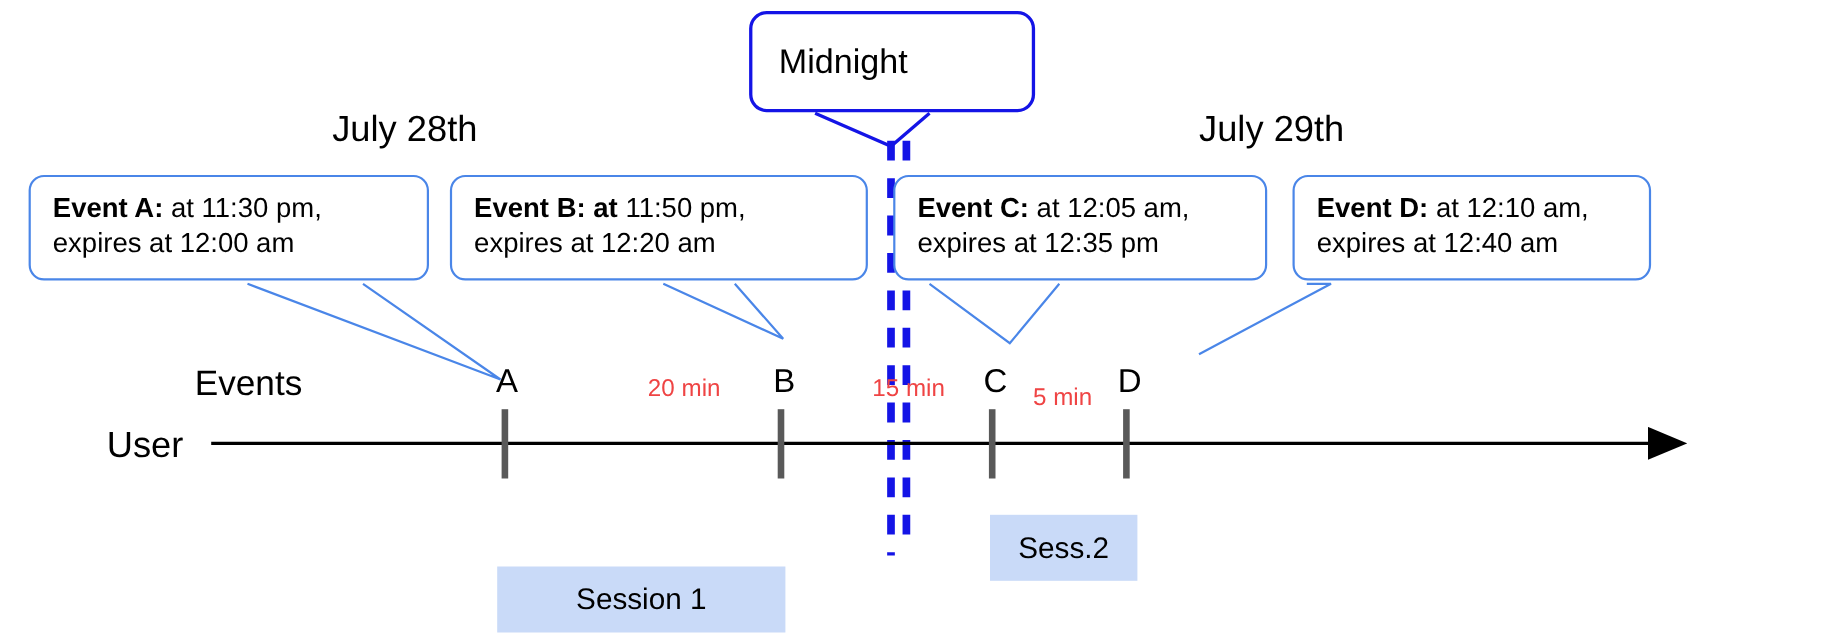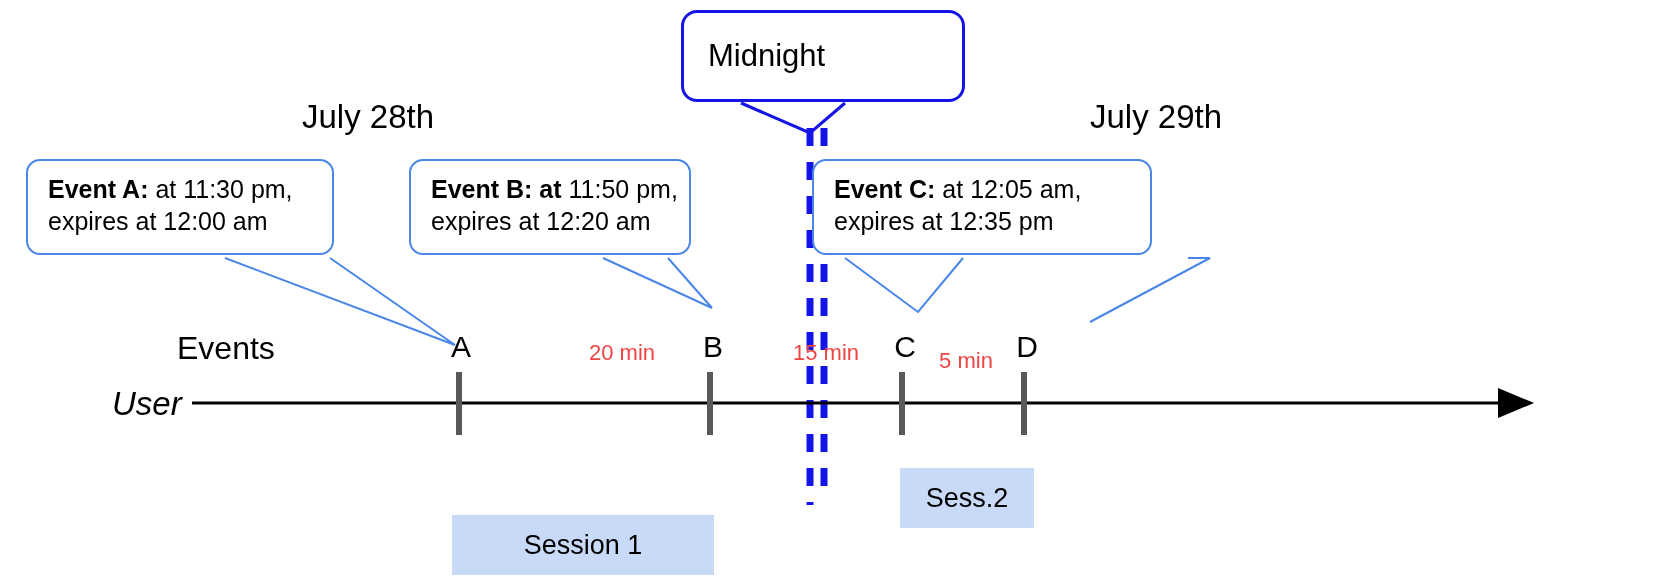--- a/index.html
+++ b/index.html
@@ -35,31 +35,31 @@
     border-radius: 14px;
     background: #ffffff;
     font-size: 25px;
     line-height: 1.28;
     padding: 12px 16px 12px 20px;
     color: #000000;
     white-space: nowrap;
   }
   .callout b { font-weight: bold; }
 
-  .callout-a { left: 26px;   top: 159px; width: 308px; height: 96px; }
-  .callout-b { left: 409px;  top: 159px; width: 282px; height: 96px; }
+  .callout-a { left: 26px;   top: 159px; width: 364px; height: 96px; }
+  .callout-b { left: 409px;  top: 159px; width: 380px; height: 96px; }
   .callout-c { left: 812px;  top: 159px; width: 340px; height: 96px; }
   .callout-d { left: 1175px; top: 159px; width: 326px; height: 96px; }
 
   
   .midnight-bubble {
     position: absolute;
     left: 681px;
     top: 10px;
-    width: 284px;
+    width: 260px;
     height: 92px;
     box-sizing: border-box;
     border: 3px solid #1414e6;
     border-radius: 16px;
     background: #ffffff;
     font-size: 31px;
     display: flex;
     align-items: center;
     padding-left: 24px;
     color: #000000;
@@ -76,21 +76,21 @@
   .date-left  { left: 302px;  top: 98px; }
   .date-right { left: 1060px; top: 98px; margin-left: 30px; }
 
   
   .axis-label {
     position: absolute;
     font-size: 33px;
     color: #000000;
     white-space: nowrap;
   }
-  .label-user { left: 112px; top: 385px; font-style: italic; }
+  .label-user { left: 97px; top: 385px; }
 
   .events-label {
     position: absolute;
     left: 177px;
     top: 330px;
     font-size: 32px;
     color: #000000;
     white-space: nowrap;
   }
 
@@ -185,20 +185,26 @@
     <div>expires at 12:20 am</div>
   </div>
 
   <div class="callout callout-c">
     <div>
       <b>Event C:</b><span> at 12:05 am,</span>
     </div>
     <div>expires at 12:35 pm</div>
   </div>
 
+  <div class="callout callout-d">
+    <div>
+      <b>Event D:</b><span>  at 12:10 am,</span>
+    </div>
+    <div>expires at 12:40 am</div>
+  </div>
 
   <div class="events-label">Events</div>
   <div class="axis-label label-user">User</div>
 
   <div class="tick-letter" style="left:461px; top:330px;">A</div>
   <div class="tick-letter" style="left:713px; top:330px;">B</div>
   <div class="tick-letter" style="left:905px; top:330px;">C</div>
   <div class="tick-letter" style="left:1027px; top:330px;">D</div>
 
   <div class="interval-label" style="left:622px; top:340px;">20 min</div>

